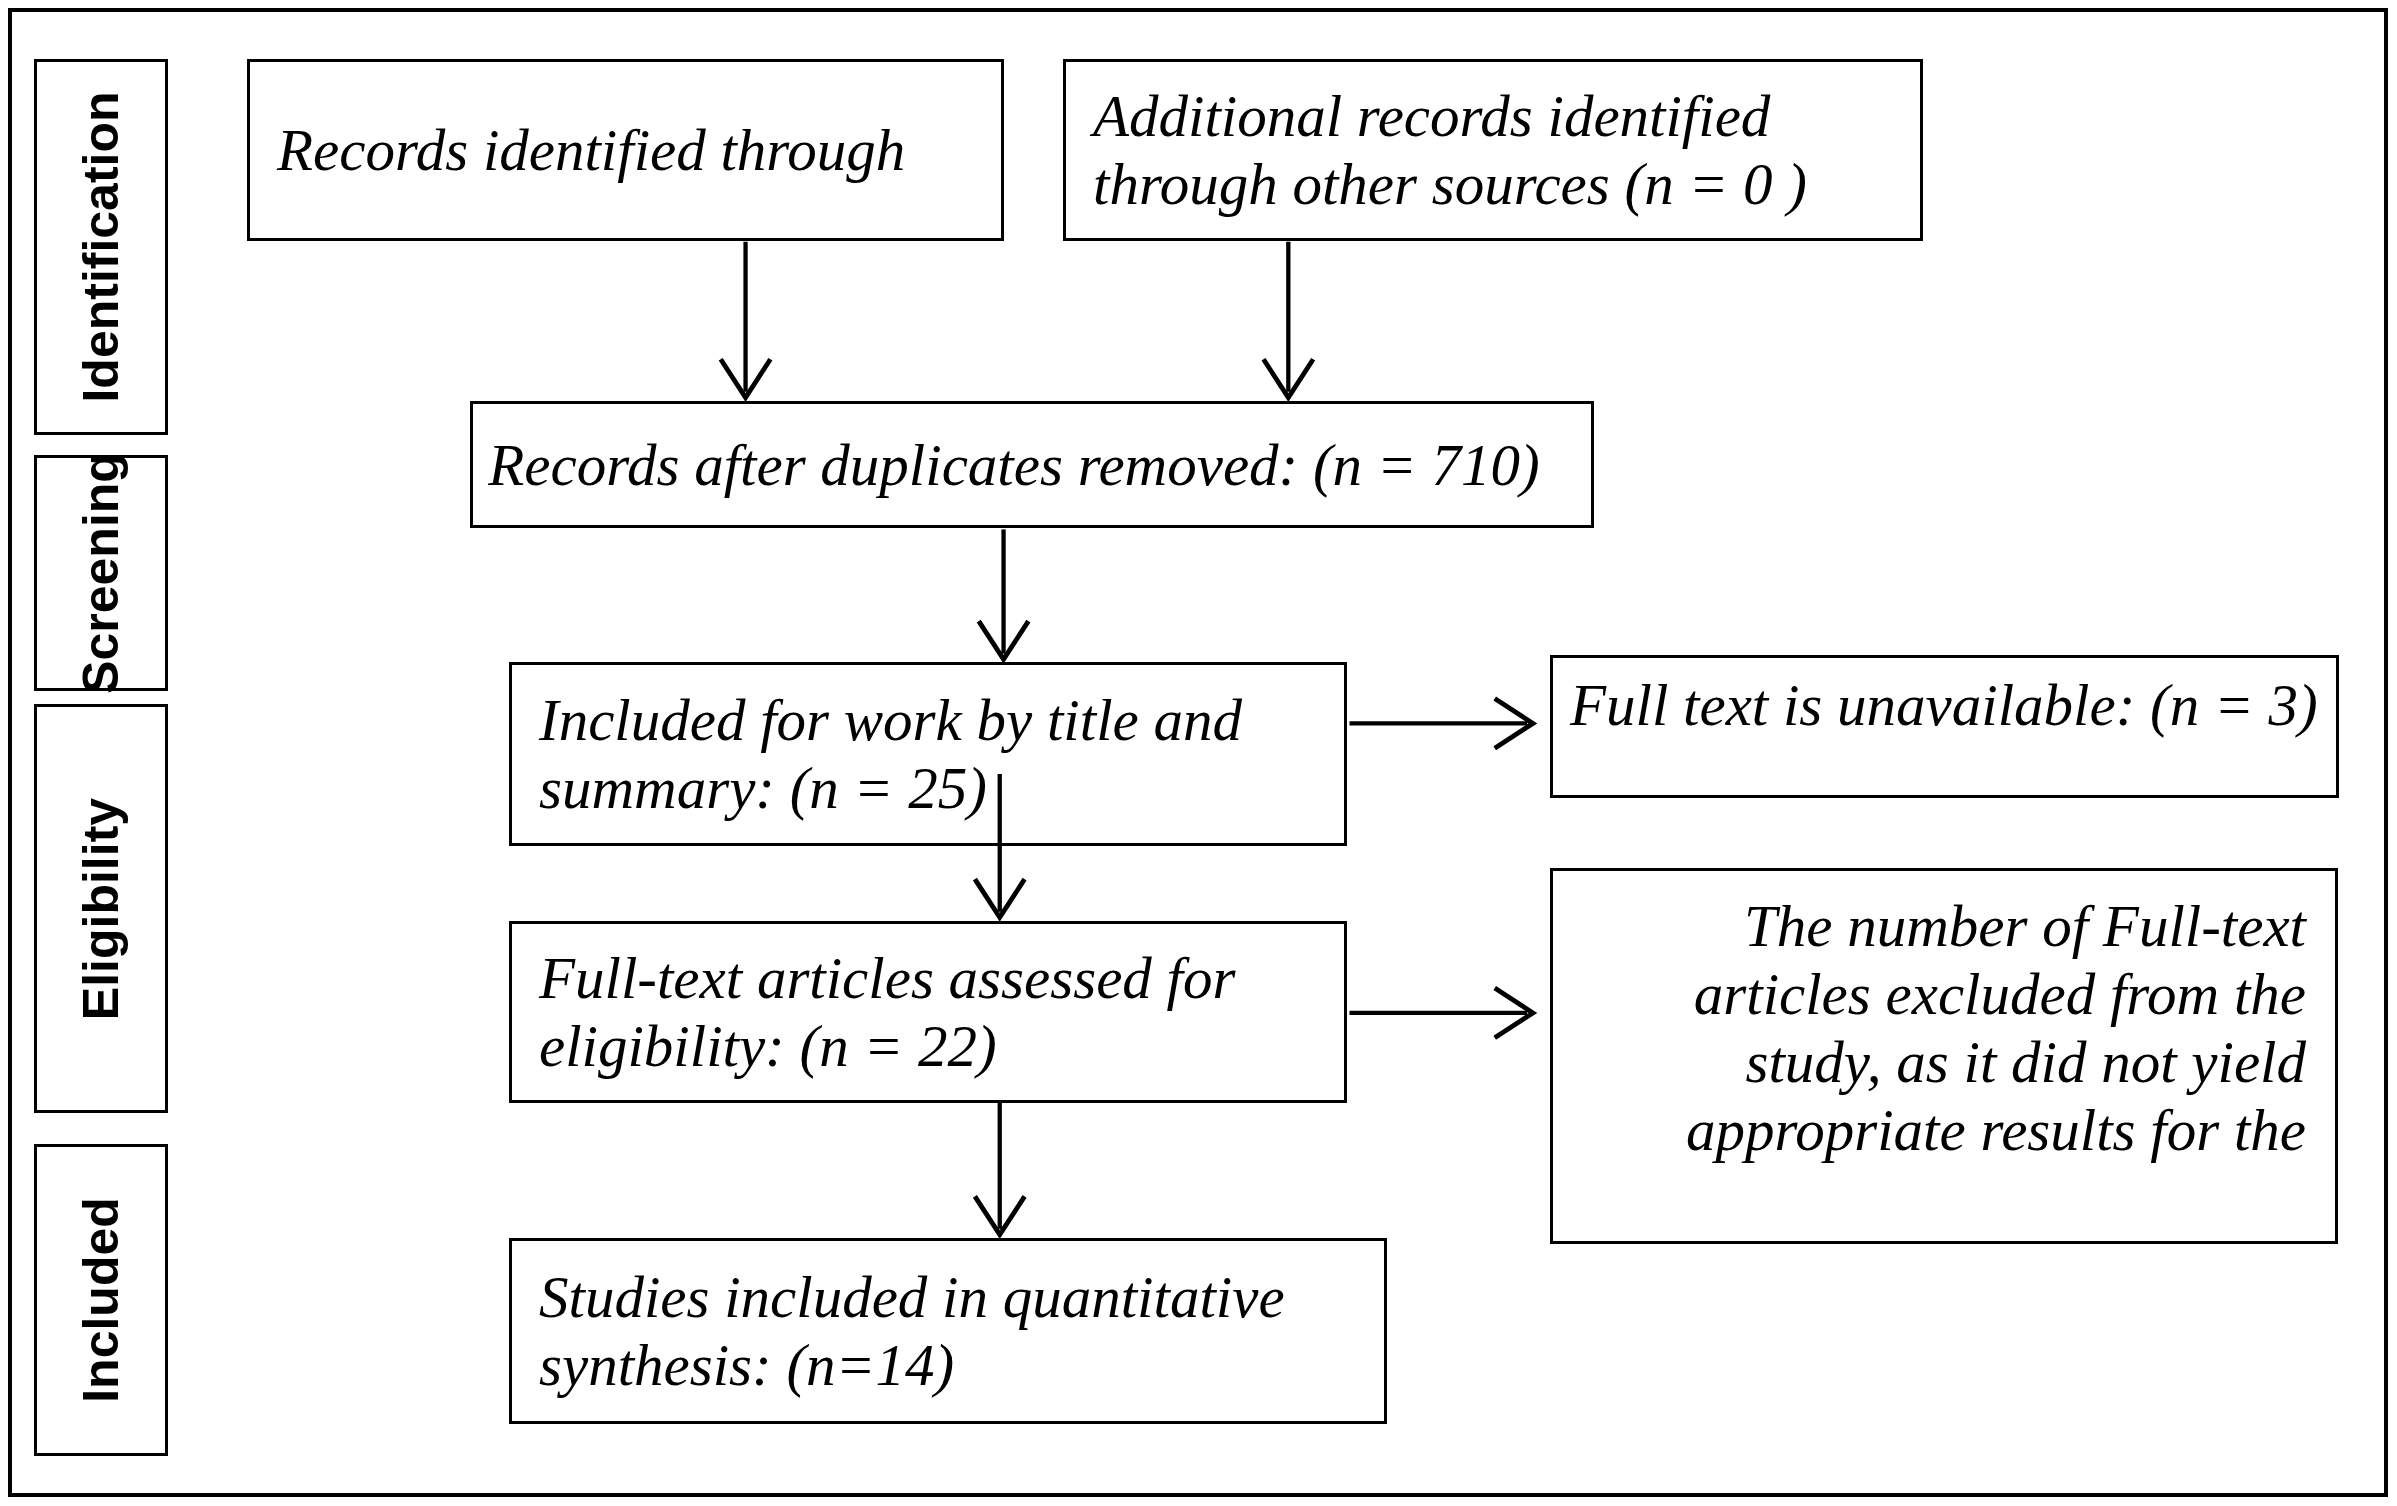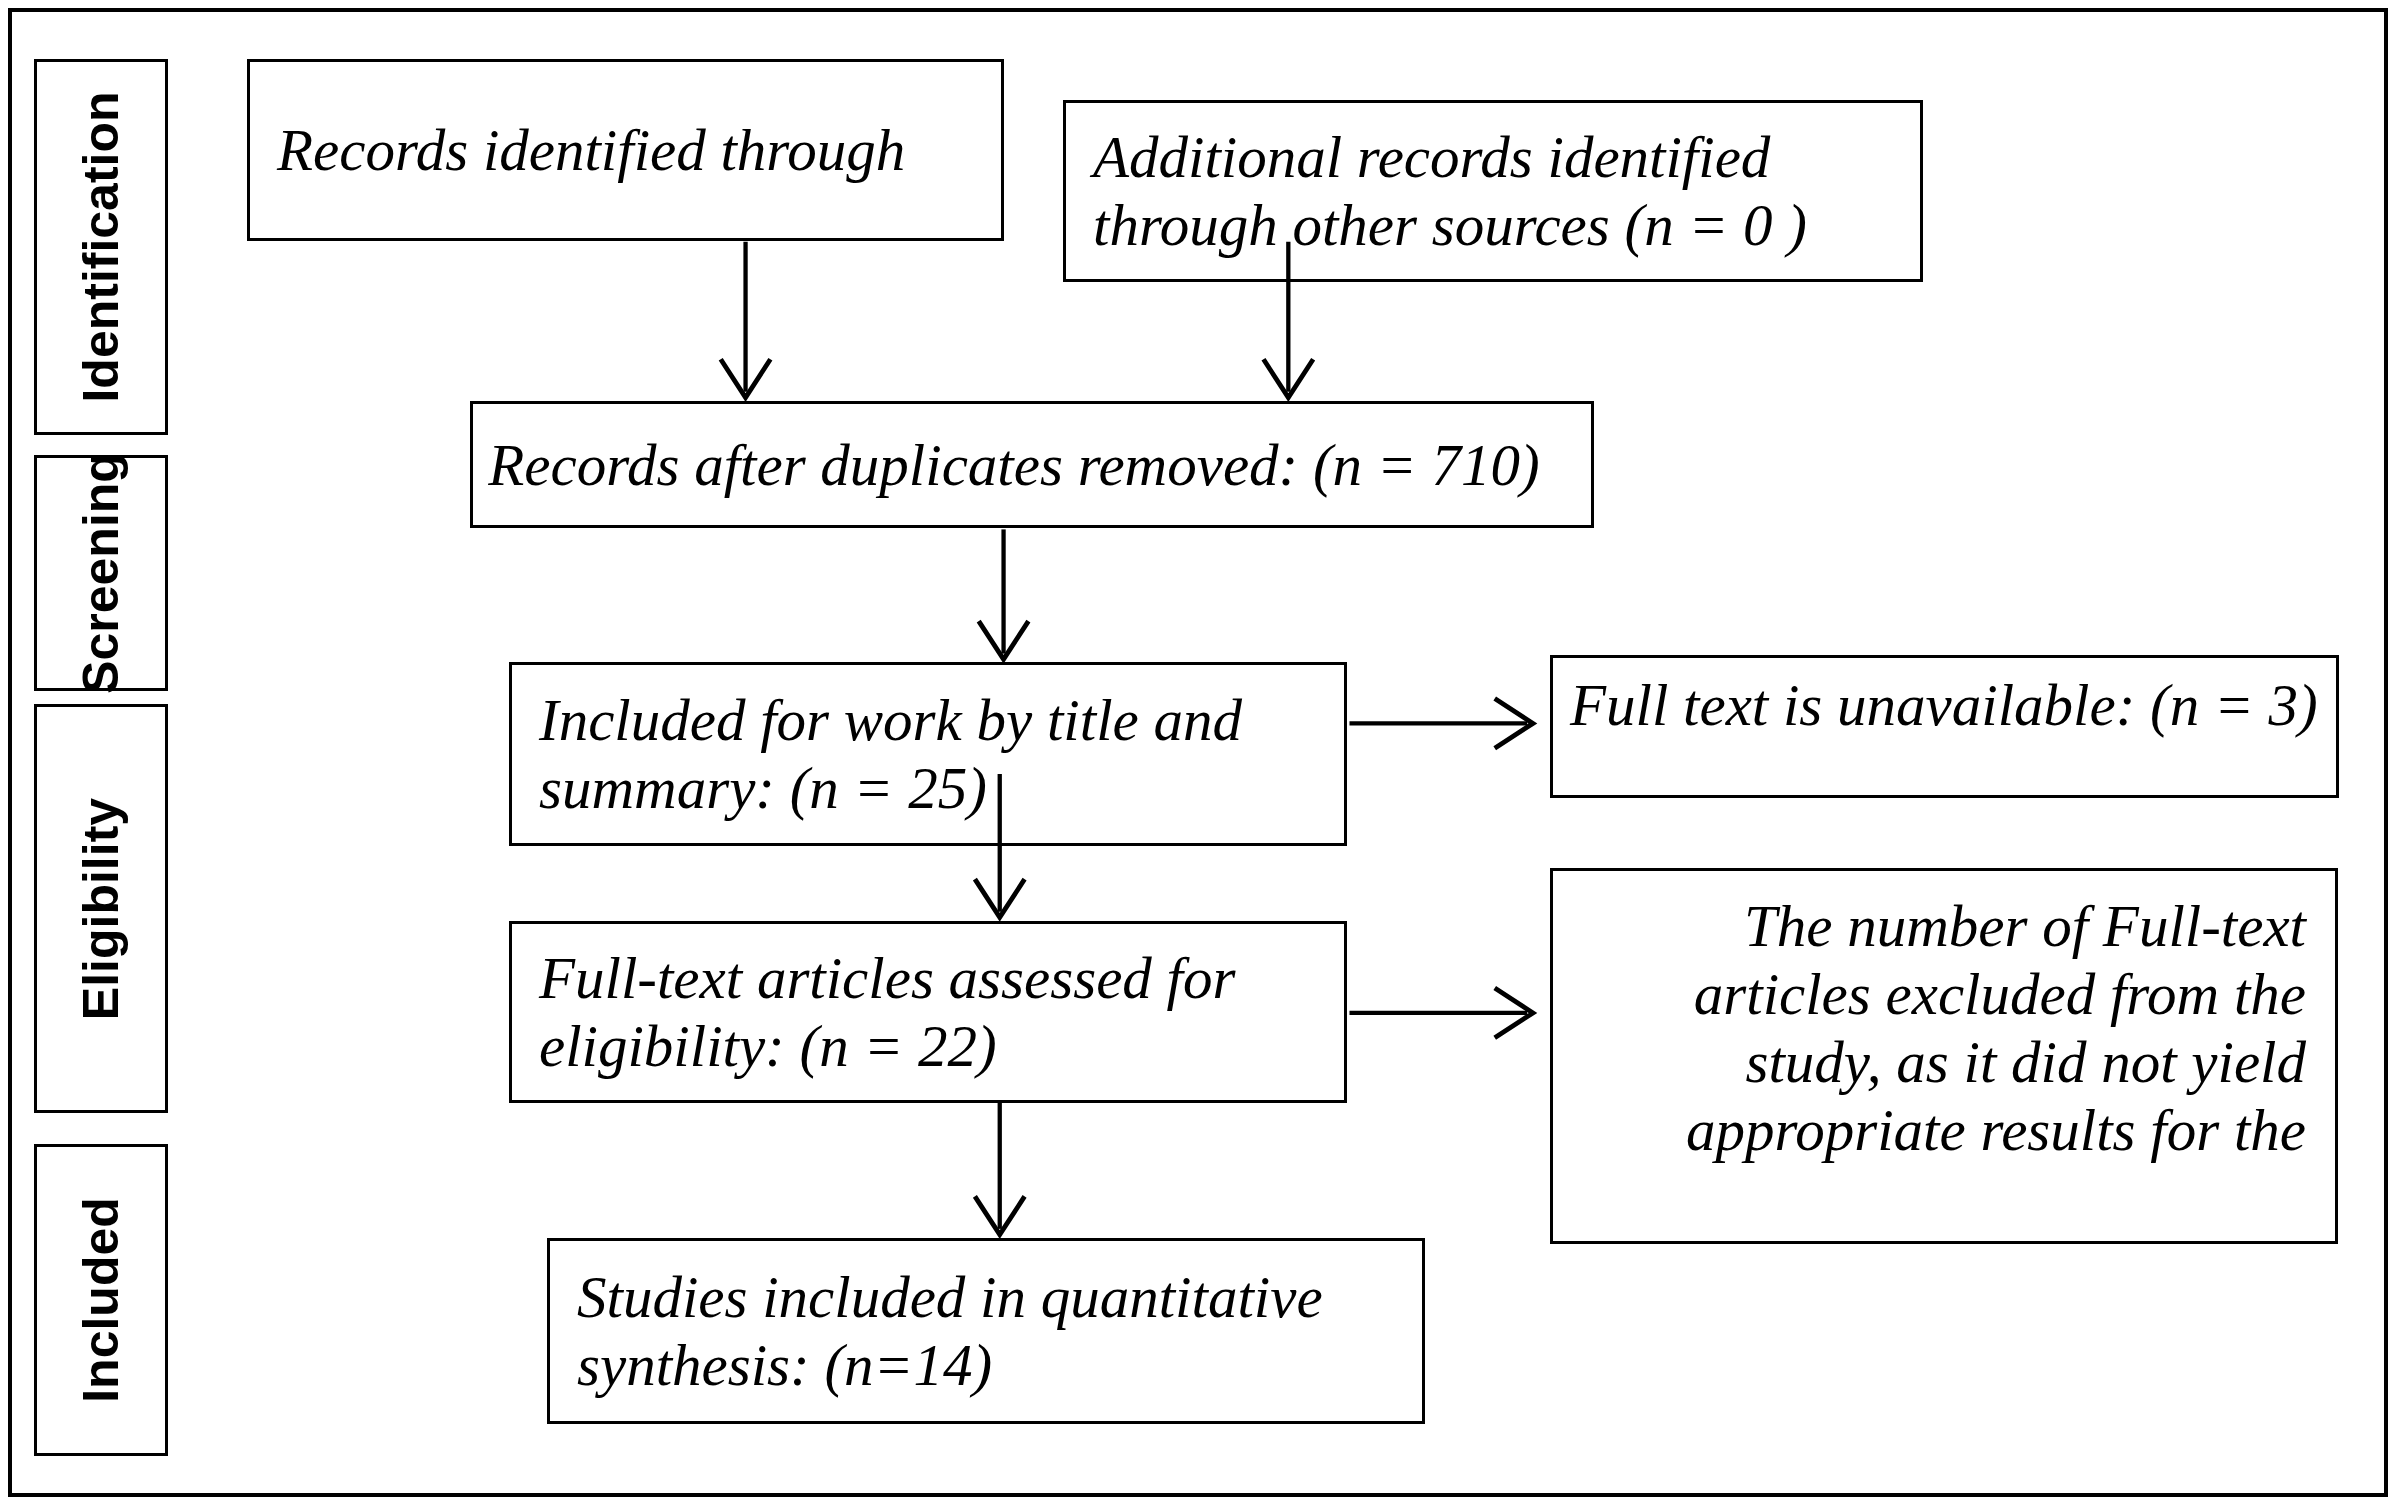--- a/index.html
+++ b/index.html
@@ -68,21 +68,21 @@
     <span class="vtext">Eligibility</span>
   </div>
   <div class="stage" style="left:34px;top:1144px;width:134px;height:312px;">
     <span class="vtext">Included</span>
   </div>
 
   <div class="box" style="left:247px;top:59px;width:757px;height:182px;">
     <div class="line">Records identified through</div>
   </div>
 
-  <div class="box" style="left:1063px;top:59px;width:860px;height:182px;margin-top:41px;">
+  <div class="box" style="left:1063px;top:59px;width:860px;height:182px;">
     <div class="line">Additional records identified</div>
     <div class="line">through other sources (n = 0 )</div>
   </div>
 
   <div class="box" style="left:470px;top:401px;width:1124px;height:127px;padding-left:15.3px;">
     <div class="line">Records after duplicates removed: (n = 710)</div>
   </div>
 
   <div class="box" style="left:509px;top:662px;width:838px;height:184px;">
     <div class="line">Included for work by title and</div>
@@ -98,21 +98,21 @@
     <div class="line">eligibility: (n = 22)</div>
   </div>
 
   <div class="box excluded" style="left:1550px;top:868px;width:788px;height:376px;">
     <div class="line">The number of Full-text</div>
     <div class="line">articles excluded from the</div>
     <div class="line">study, as it did not yield</div>
     <div class="line">appropriate results for the</div>
   </div>
 
-  <div class="box" style="left:509px;top:1238px;width:878px;height:186px;margin-left:38px;">
+  <div class="box" style="left:509px;top:1238px;width:878px;height:186px;">
     <div class="line">Studies included in quantitative</div>
     <div class="line">synthesis: (n=14)</div>
   </div>
 
   <svg class="arrows" width="2397" height="1506" viewBox="0 0 2508 1576">
     <g>
       <line x1="780" y1="253" x2="780" y2="410"></line>
       <polyline points="754,376 780,416 806,376"></polyline>
     </g>
     <g>

